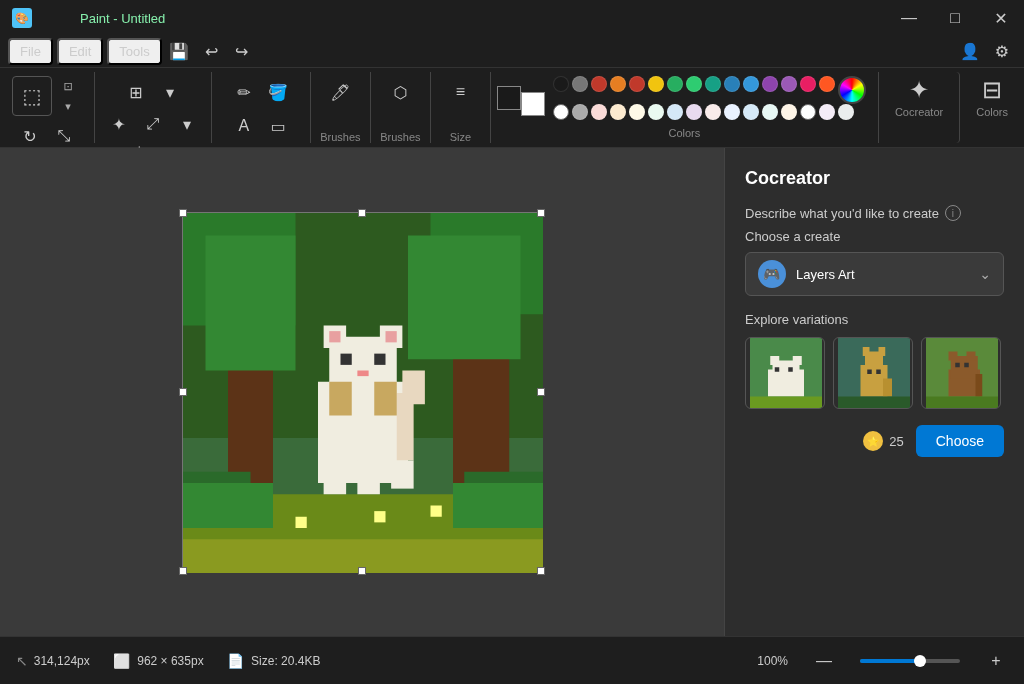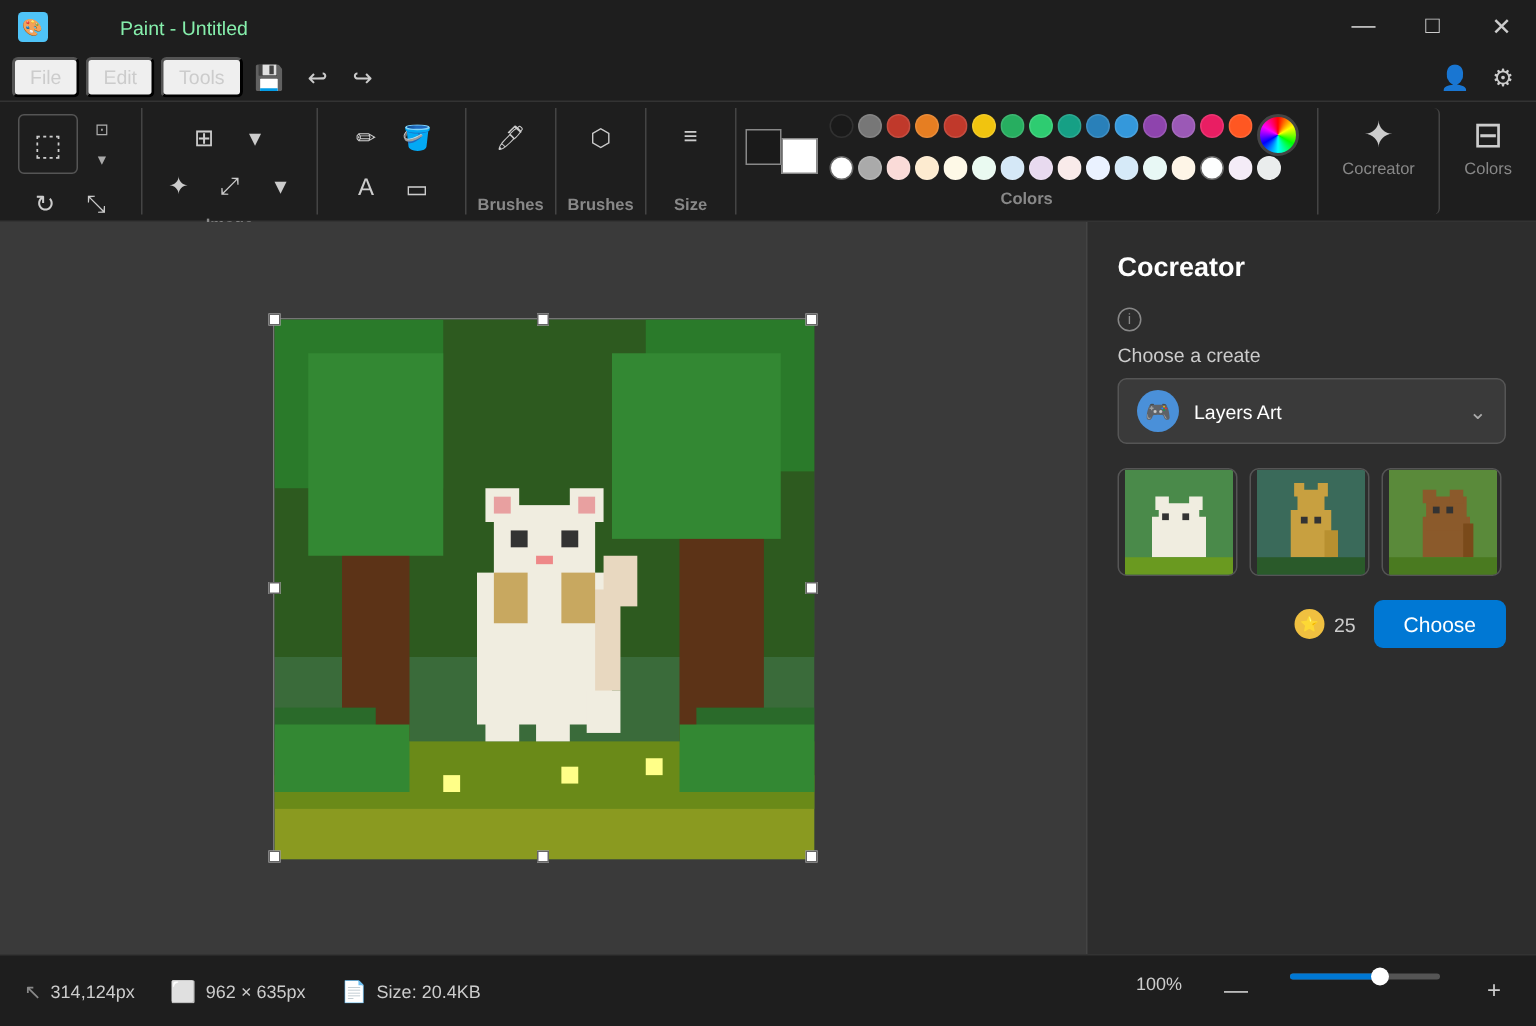--- a/index.html
+++ b/index.html
@@ -102,21 +102,20 @@
       padding: 0 12px;
       border-right: 1px solid #444;
       min-width: 60px;
     }
     .toolbar-group:last-child { border-right: none; }
     .toolbar-group-label {
       font-size: 11px;
       color: #888;
       margin-top: auto;
       padding-top: 4px;
-      font-weight: bold;
     }
     .toolbar-icons {
       display: flex;
       flex-wrap: wrap;
       gap: 2px;
       justify-content: center;
       padding: 4px 0;
     }
     .toolbar-btn {
       width: 32px; height: 32px;
@@ -395,21 +394,21 @@
       color: #cccccc;
       font-size: 12px;
     }
     .status-icon {
       color: #888;
       font-size: 14px;
     }
     .status-spacer { flex: 1; }
     .zoom-controls {
       display: flex;
-      align-items: flex-start;
+      align-items: center;
       gap: 24px;
     }
     .zoom-slider {
       width: 100px;
       height: 4px;
       background: #555;
       border-radius: 2px;
       position: relative;
       cursor: pointer;
     }
@@ -708,32 +707,34 @@
       <rect x="0" y="48" width="16" height="8" fill="#338833"></rect>
       <rect x="48" y="48" width="16" height="8" fill="#338833"></rect>
     </svg>
   </div>
 </div>
 
 <div class="cocreator-panel">
   <div class="cocreator-title">Cocreator</div>
   
   <div class="cocreator-label">
+    <span>Describe what you'd like to create</span>
     <span class="info-icon">i</span>
   </div>
   
 
   <div class="style-label">Choose a create</div>
   
   <div class="style-dropdown">
     <div class="style-dropdown-icon">🎮</div>
     <span class="style-dropdown-text">Layers Art</span>
     <span class="style-dropdown-arrow">⌄</span>
   </div>
 
+  <div class="explore-label">Explore variations</div>
   
   <div class="explore-grid">
 
     <div class="explore-thumb">
       <svg viewBox="0 0 32 32" width="80" height="72" style="image-rendering:pixelated">
         <rect width="32" height="32" fill="#4a8a4a"></rect>
         <rect x="8" y="14" width="16" height="12" fill="#f0ede0"></rect>
         <rect x="10" y="10" width="12" height="8" fill="#f0ede0"></rect>
         <rect x="9" y="8" width="4" height="4" fill="#f0ede0"></rect>
         <rect x="19" y="8" width="4" height="4" fill="#f0ede0"></rect>

